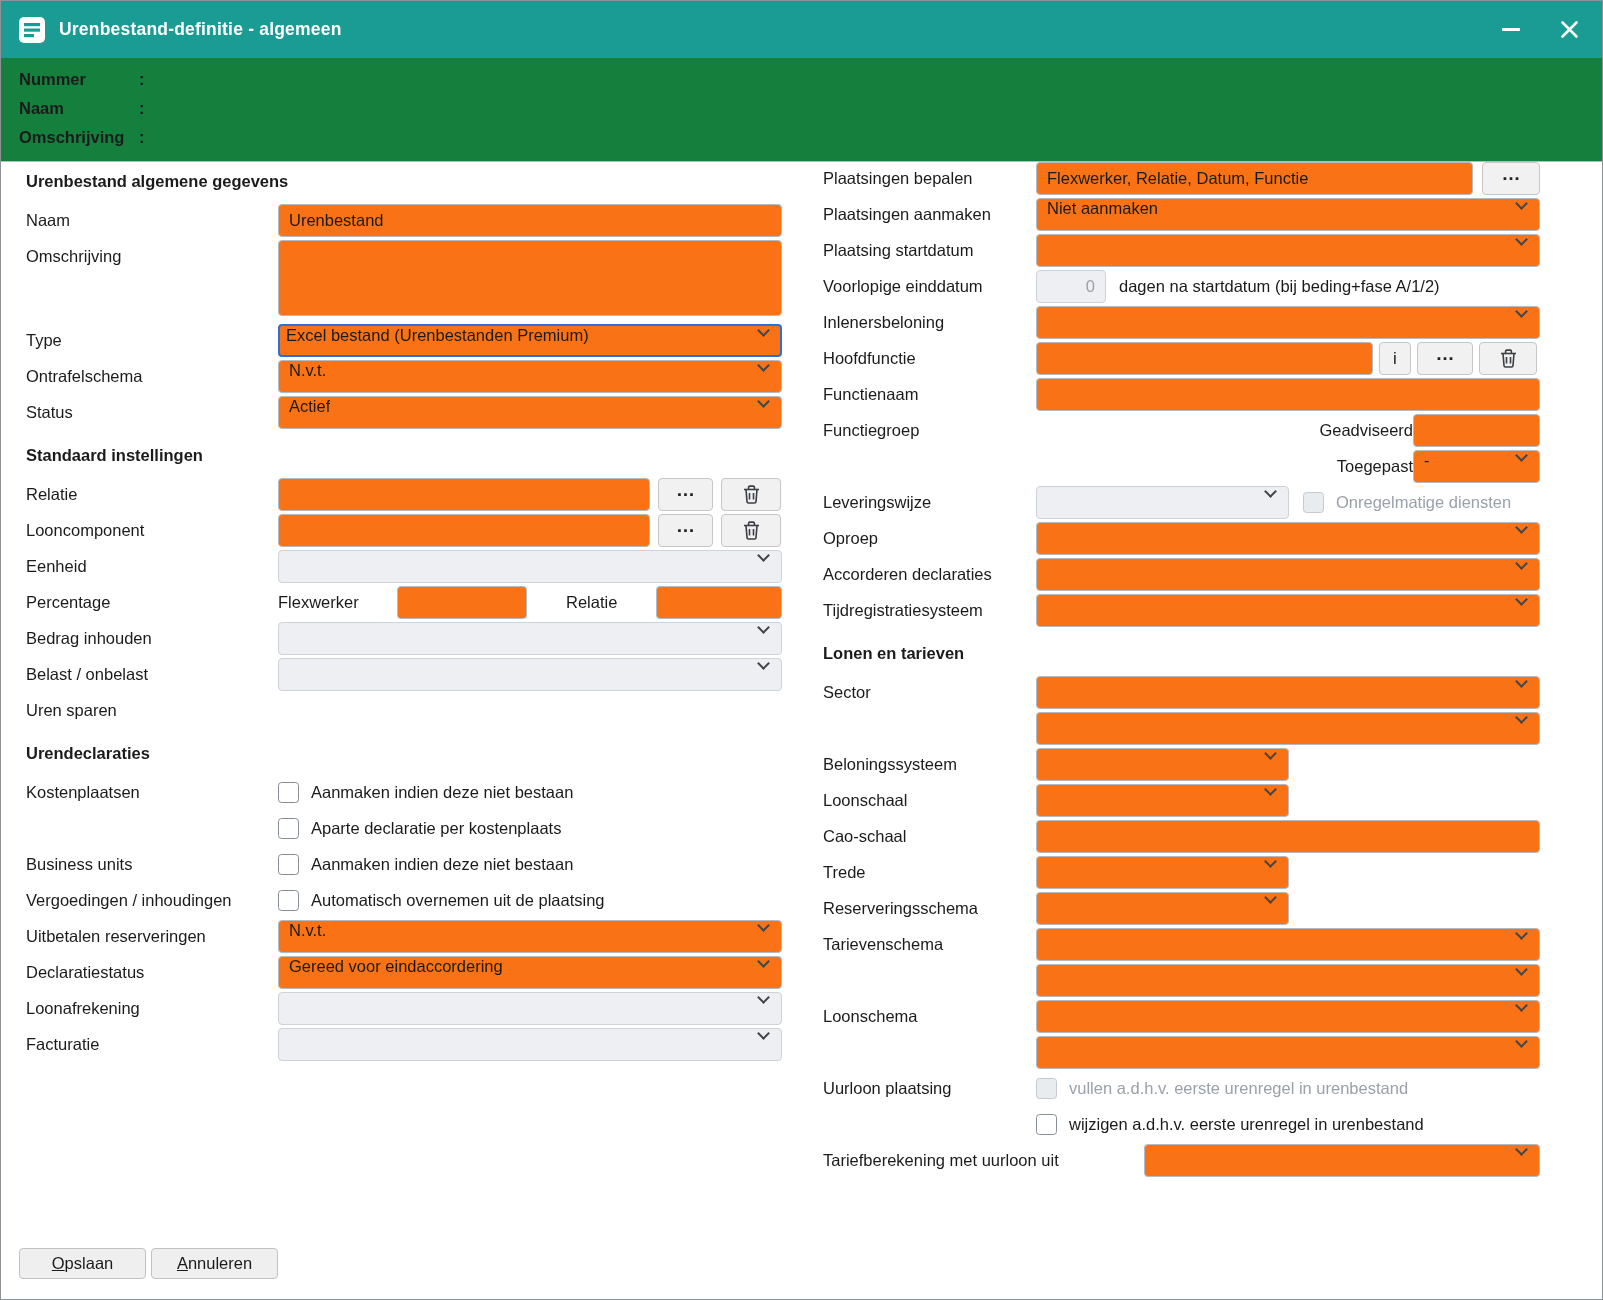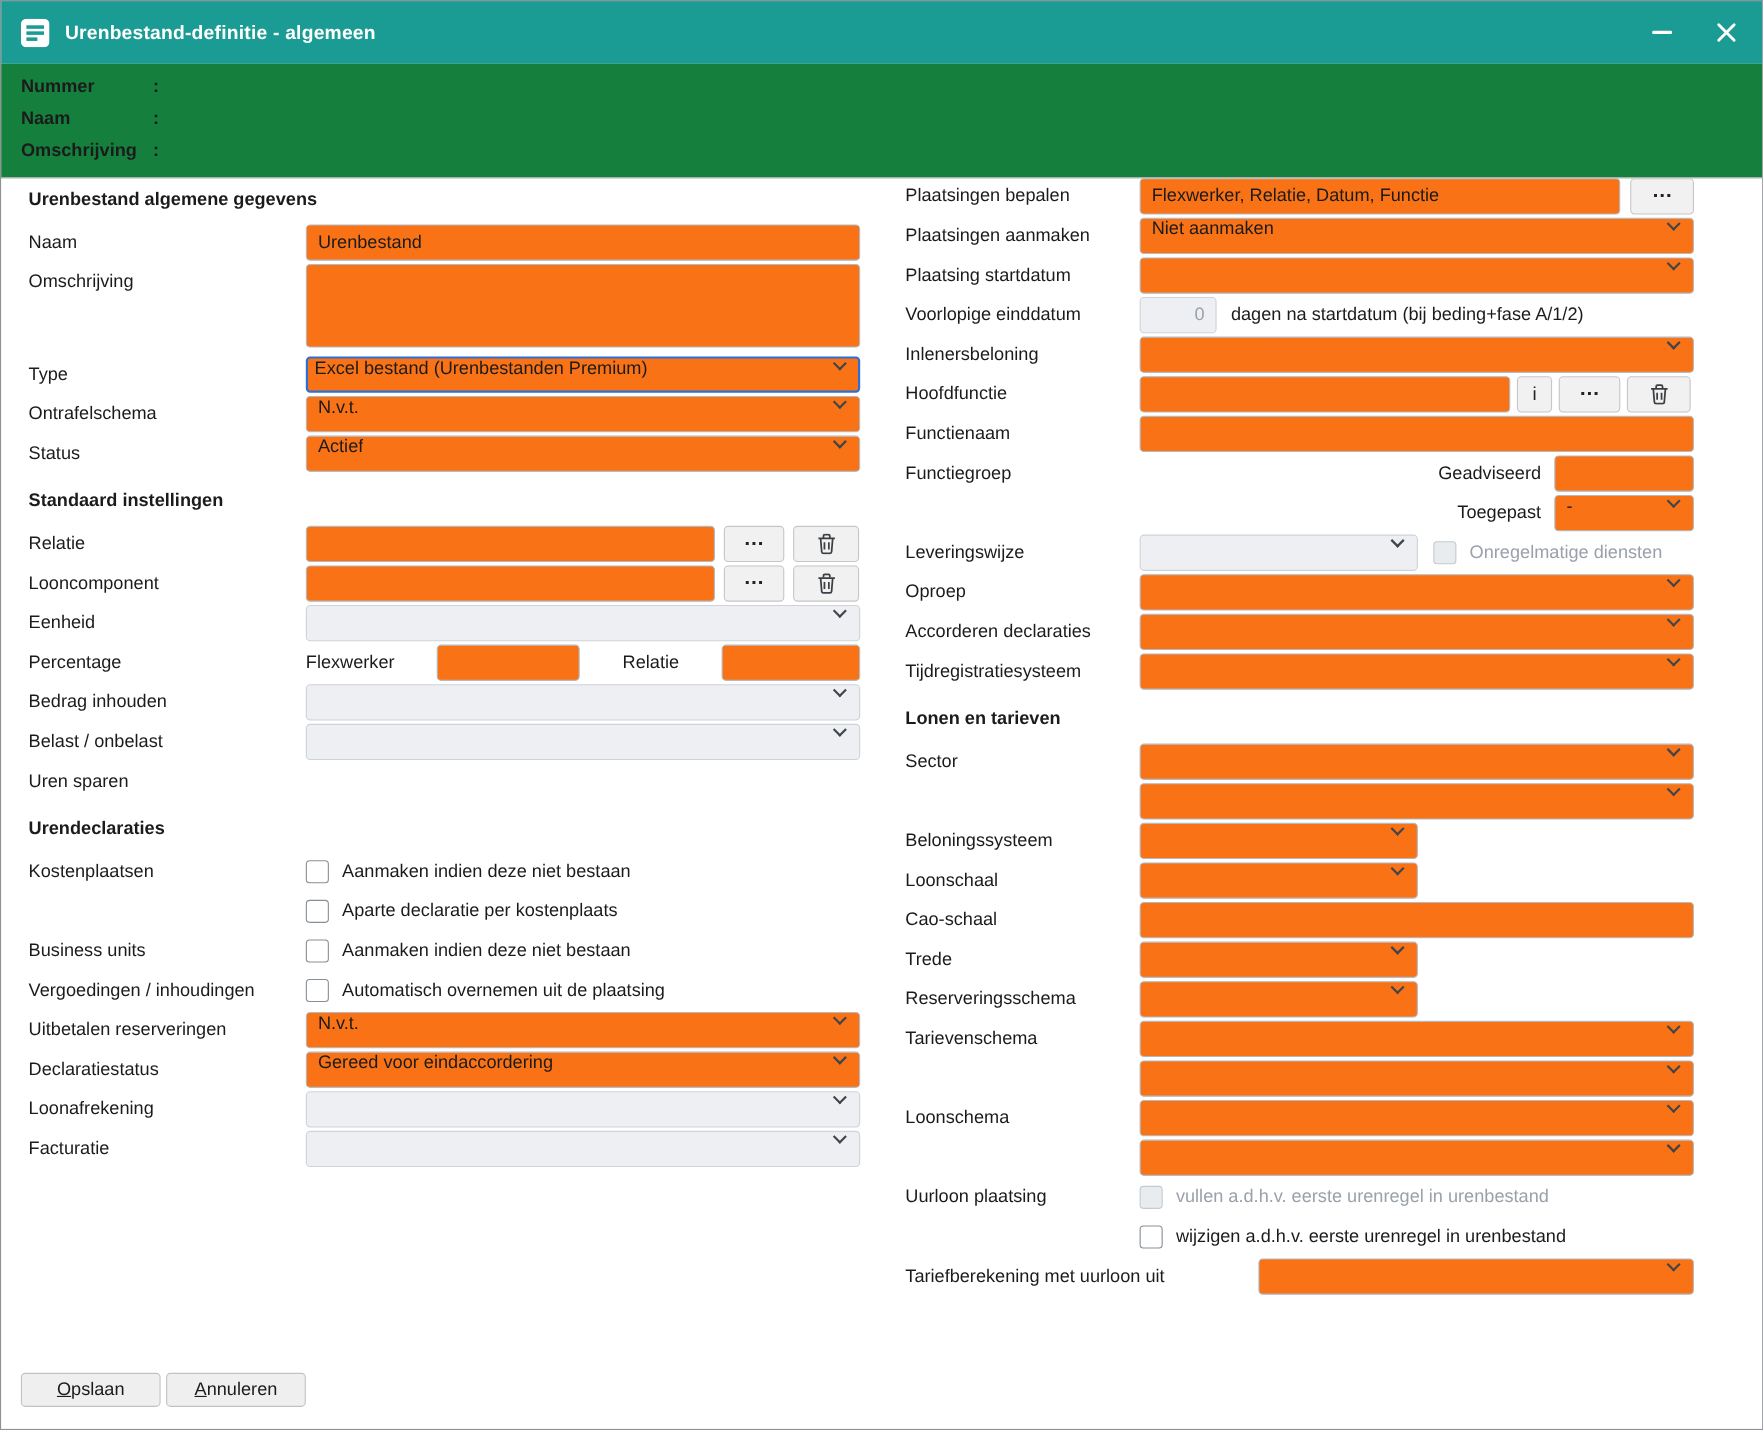--- a/index.html
+++ b/index.html
@@ -45,21 +45,21 @@
   .w253{width:253px}.w130{width:130px}.w127{width:127px}.w126{width:126px}.w70{width:70px}
   .w55{width:55px}.w56{width:56px}.w58{width:58px}.w60{width:60px}.w32{width:32px}
   .ml6{margin-left:6px}.ml8{margin-left:8px}.ml9{margin-left:9px}.ml14{margin-left:14px}
   .btn-sm{height:33px;border:1px solid #c6c6c6;border-radius:4px;background:#f1f1f1;display:flex;align-items:center;justify-content:center;cursor:pointer;flex:none}
   .ell{font-weight:700;font-size:19px;line-height:1;transform:translateY(-5px);color:#222}
   .info-glyph{font-size:17px;color:#222}
   .chk{width:21px;height:21px;border:1.6px solid #878e96;border-radius:3.5px;background:#fff;flex:none;cursor:pointer}
   .chk.dis{background:#e9ecef;border-color:#c4cad0}
   .cbl{margin-left:12px;white-space:nowrap}
   .suffix{margin-left:13px;white-space:nowrap}
-  .sublbl{flex:1;text-align:right;margin-right:12px;white-space:nowrap}
+  .sublbl{flex:1;text-align:right;white-space:nowrap}
   .pair{width:504px;display:flex;align-items:center;justify-content:space-between}
   
   .footer{flex:none;padding:12px 18px 20px;display:flex;gap:5px}
   .btn{height:31px;width:127px;background:#efefef;border:1px solid #c2c2c2;border-radius:4px;font:inherit;cursor:pointer;display:flex;align-items:center;justify-content:center;color:#1b1b1b}
   .btn span{display:block}
   .btn span::first-letter{text-decoration:underline}
 </style>
 </head>
 <body>
 

